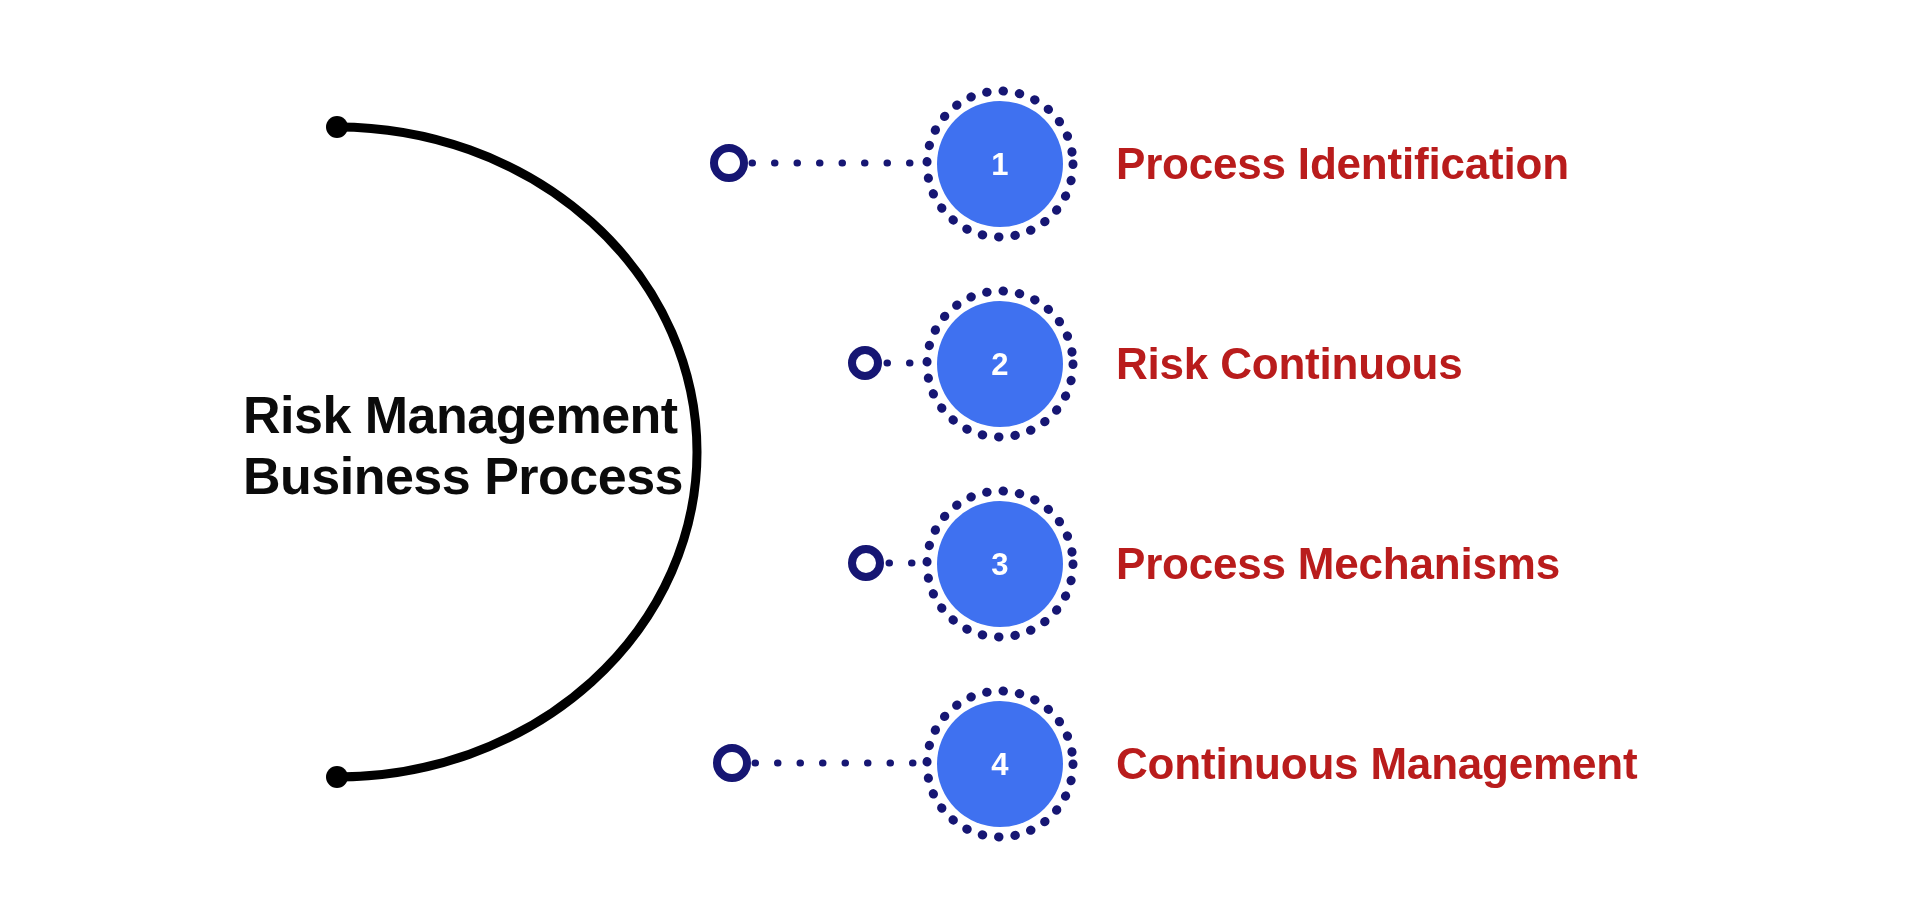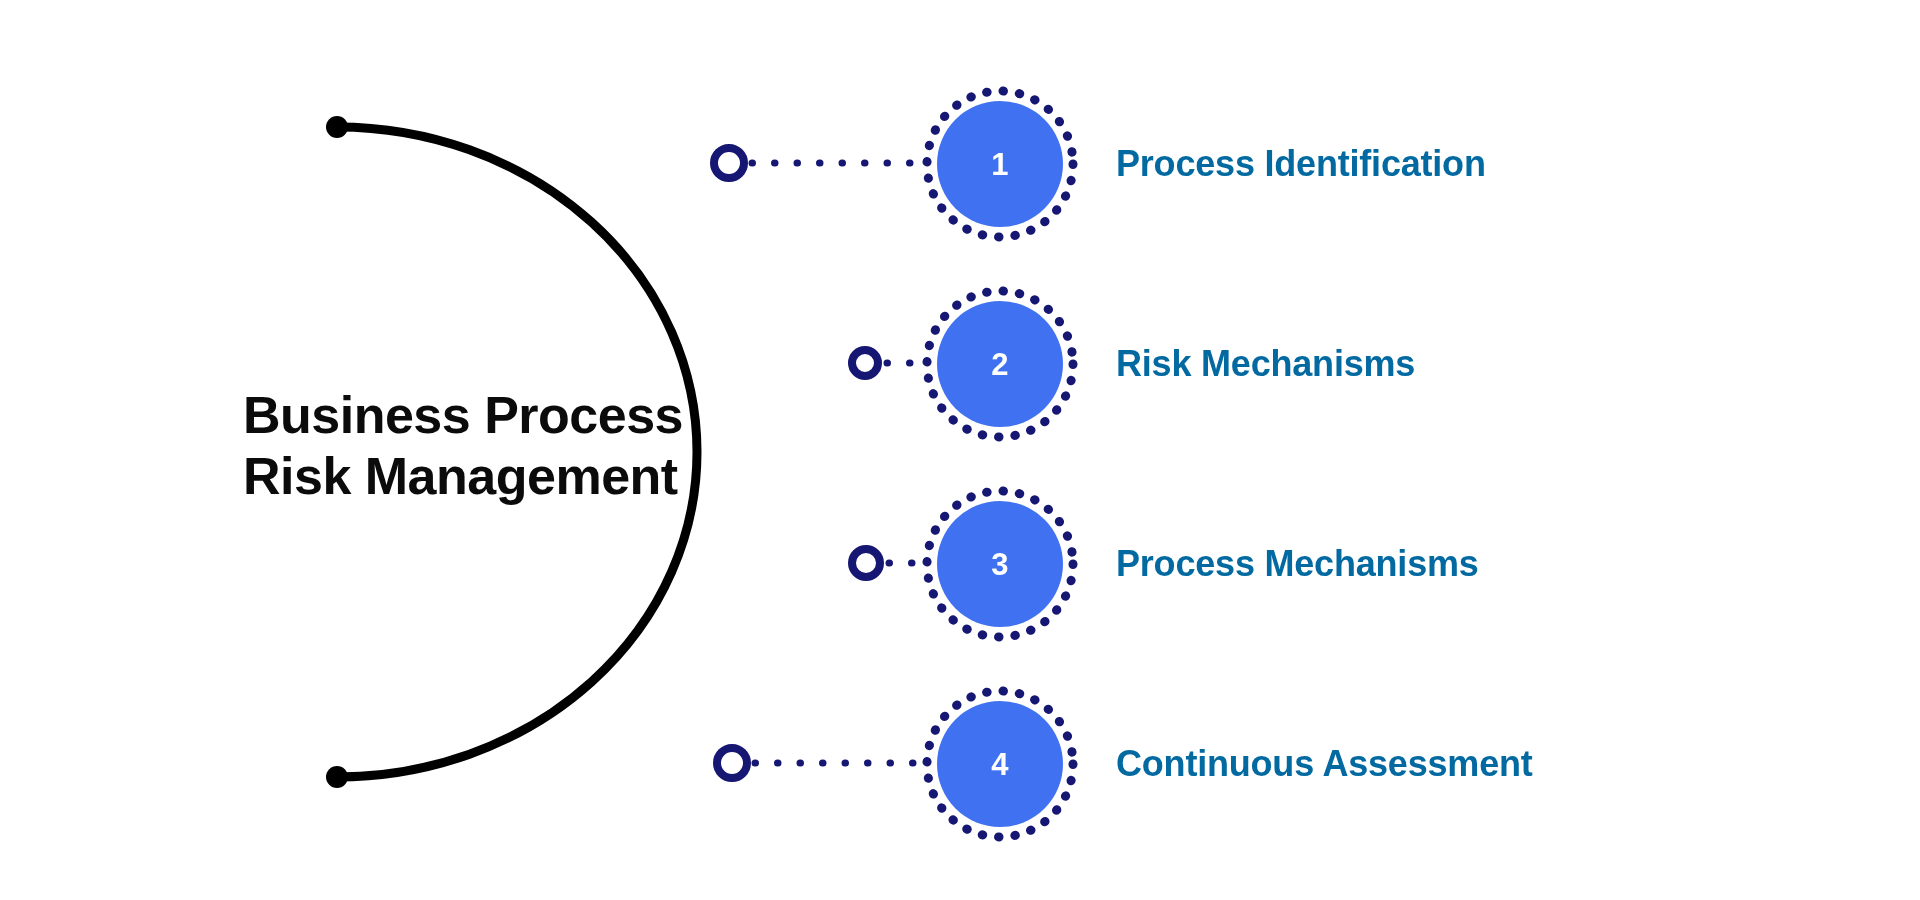--- a/index.html
+++ b/index.html
@@ -90,23 +90,23 @@
   .badge-num {
     color: #ffffff;
     font-size: 31px;
     font-weight: bold;
     line-height: 1;
     letter-spacing: 0.5px;
   }
 
   .step-label {
     margin-left: 36px;
-    font-size: 36px;
+    font-size: 44px;
     font-weight: bold;
-    color: #0369a1;
+    color: #b91c1c;
     white-space: nowrap;
     letter-spacing: -0.2px;
   }
 </style>
 </head>
 <body>
 
 <div id="canvas">
 
   <svg id="arc-layer" viewBox="0 0 1920 900" width="1920" height="900" xmlns="http://www.w3.org/2000/svg">
@@ -123,22 +123,22 @@
     <circle cx="865" cy="363" r="13" fill="#ffffff" stroke="#161673" stroke-width="8"></circle>
 
     <line x1="889" y1="563" x2="928" y2="563" stroke="#161673" stroke-width="7" stroke-linecap="round" stroke-dasharray="0.5 22"></line>
     <circle cx="866" cy="563" r="14" fill="#ffffff" stroke="#161673" stroke-width="8"></circle>
 
     <line x1="755" y1="763" x2="928" y2="763" stroke="#161673" stroke-width="7" stroke-linecap="round" stroke-dasharray="0.5 22"></line>
     <circle cx="732" cy="763" r="15" fill="#ffffff" stroke="#161673" stroke-width="8"></circle>
   </svg>
 
   <div id="center-title">
+    <span class="tline">Risk Management</span>
     <span class="tline">Business Process</span>
-    <span class="tline">Risk Management</span>
   </div>
 
   <div class="step-row" id="step-row-0">
     <div class="badge-wrap">
       <svg class="badge-ring" viewBox="0 0 160 160" xmlns="http://www.w3.org/2000/svg">
         <circle cx="80" cy="80" r="73" fill="none" stroke="#161673" stroke-width="9" stroke-linecap="round" stroke-dasharray="0.5 16"></circle>
       </svg>
       <div class="badge-disc">
         <span class="badge-num">1</span>
       </div>
@@ -148,21 +148,21 @@
 
   <div class="step-row" id="step-row-1">
     <div class="badge-wrap">
       <svg class="badge-ring" viewBox="0 0 160 160" xmlns="http://www.w3.org/2000/svg">
         <circle cx="80" cy="80" r="73" fill="none" stroke="#161673" stroke-width="9" stroke-linecap="round" stroke-dasharray="0.5 16"></circle>
       </svg>
       <div class="badge-disc">
         <span class="badge-num">2</span>
       </div>
     </div>
-    <div class="step-label">Risk Mechanisms</div>
+    <div class="step-label">Risk Continuous</div>
   </div>
 
   <div class="step-row" id="step-row-2">
     <div class="badge-wrap">
       <svg class="badge-ring" viewBox="0 0 160 160" xmlns="http://www.w3.org/2000/svg">
         <circle cx="80" cy="80" r="73" fill="none" stroke="#161673" stroke-width="9" stroke-linecap="round" stroke-dasharray="0.5 16"></circle>
       </svg>
       <div class="badge-disc">
         <span class="badge-num">3</span>
       </div>
@@ -172,16 +172,16 @@
 
   <div class="step-row" id="step-row-3">
     <div class="badge-wrap">
       <svg class="badge-ring" viewBox="0 0 160 160" xmlns="http://www.w3.org/2000/svg">
         <circle cx="80" cy="80" r="73" fill="none" stroke="#161673" stroke-width="9" stroke-linecap="round" stroke-dasharray="0.5 16"></circle>
       </svg>
       <div class="badge-disc">
         <span class="badge-num">4</span>
       </div>
     </div>
-    <div class="step-label">Continuous Assessment</div>
+    <div class="step-label">Continuous Management</div>
   </div>
 
 </div>
 
 </body></html>

